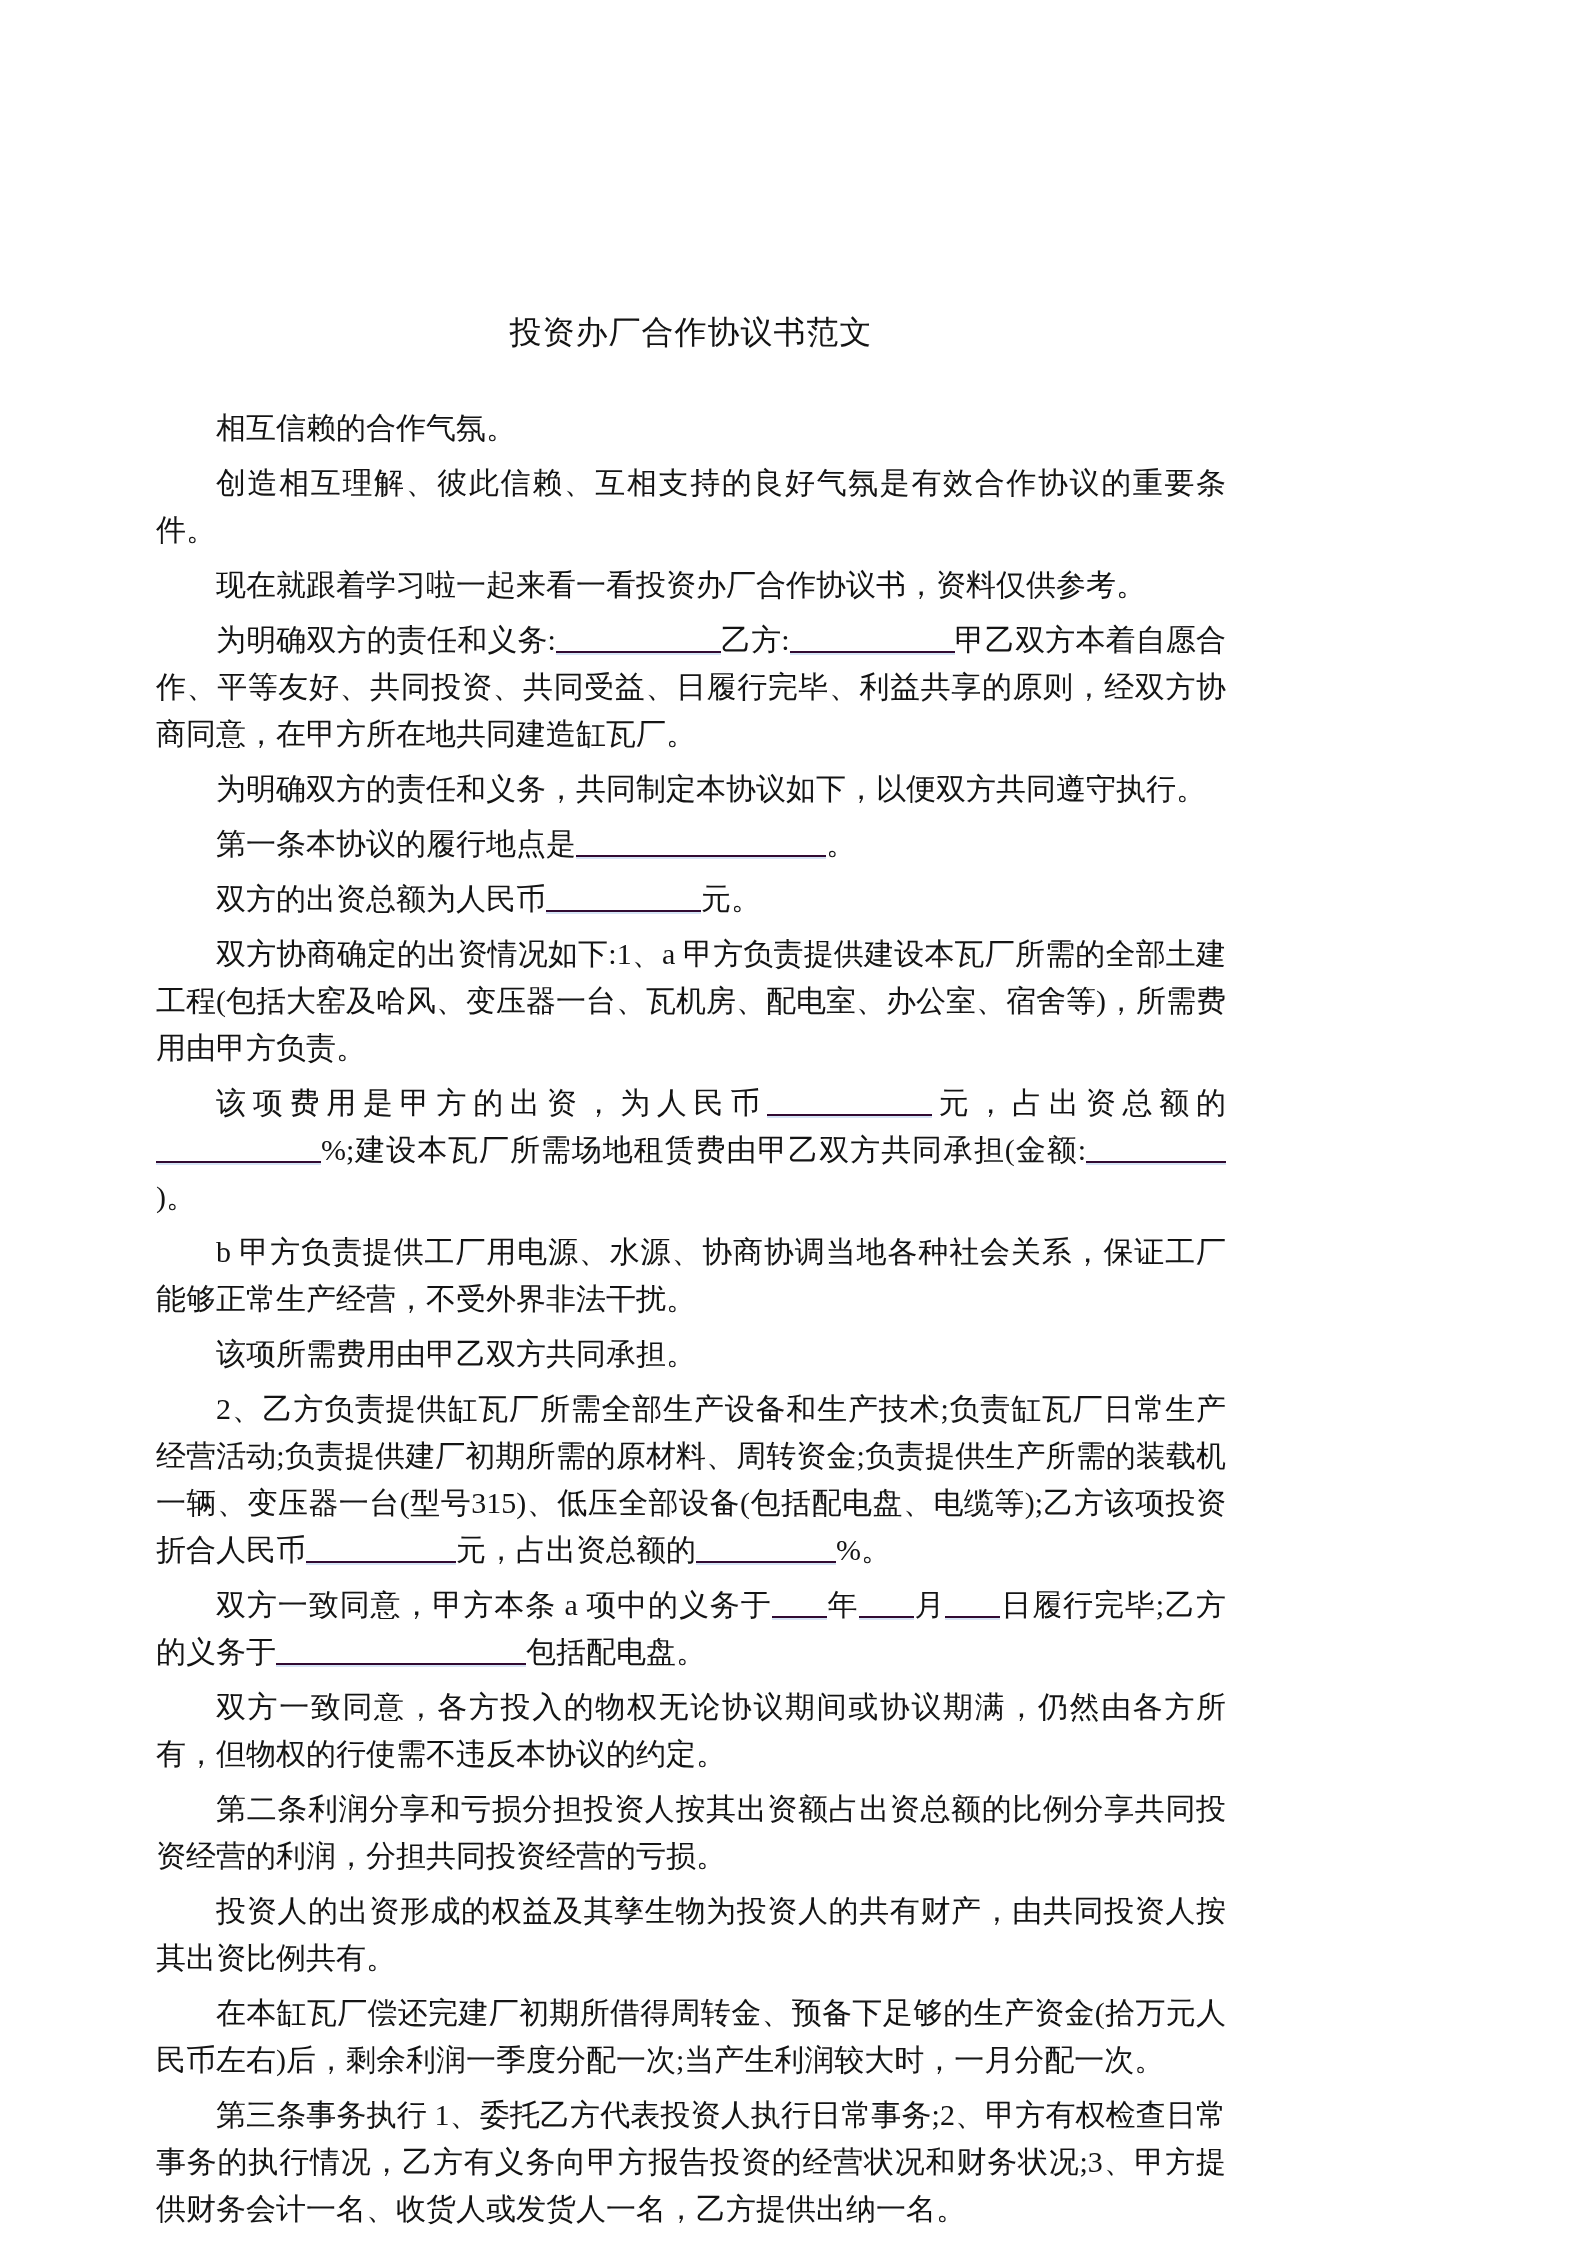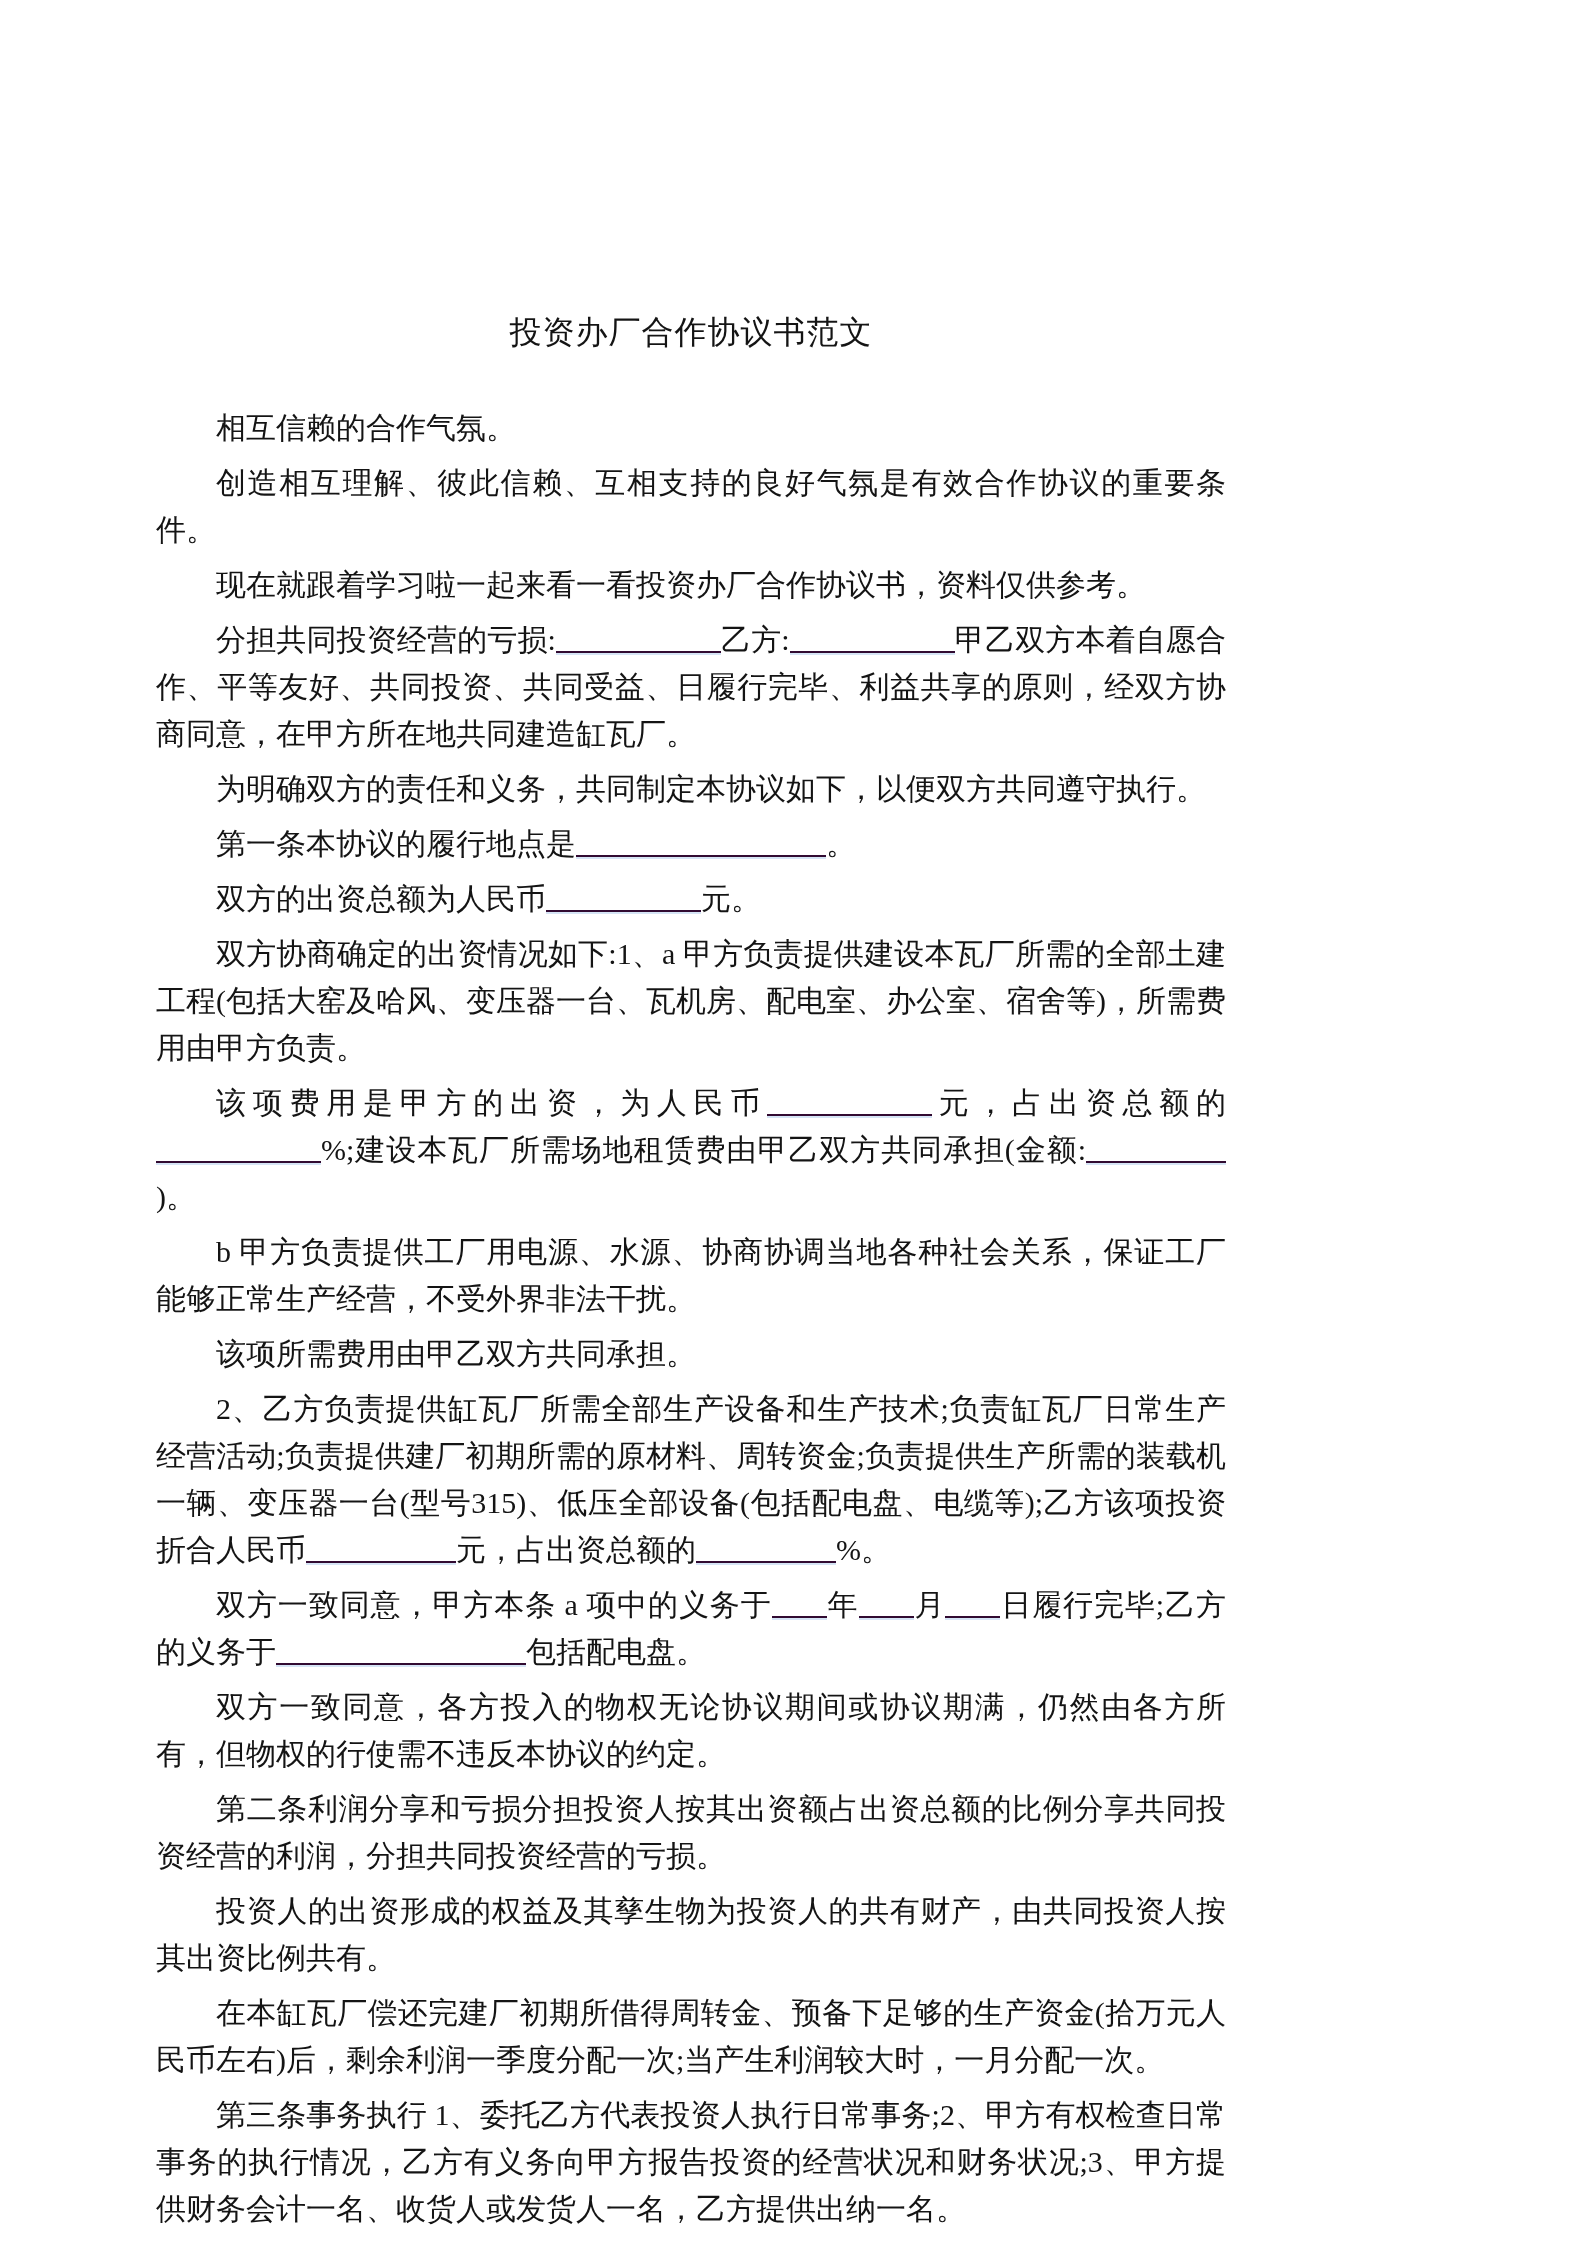--- a/index.html
+++ b/index.html
@@ -46,21 +46,21 @@
 </style>
 </head>
 <body>
 
 <div class="doc">
   <h1 class="title">投资办厂合作协议书范文</h1>
   <div>
       <p class="para"><span>相互信赖的合作气氛。</span></p>
       <p class="para"><span>创造相互理解、彼此信赖、互相支持的良好气氛是有效合作协议的重要条件。</span></p>
       <p class="para"><span>现在就跟着学习啦一起来看一看投资办厂合作协议书，资料仅供参考。</span></p>
-      <p class="para"><span>分担共同投资经营的亏损:</span><span class="blank" style="width: 165px;"></span><span>乙方:</span><span class="blank" style="width: 165px;"></span><span>甲乙双方本着自愿合作、平等友好、共同投资、共同受益、日履行完毕、利益共享的原则，经双方协商同意，在甲方所在地共同建造缸瓦厂。</span></p>
+      <p class="para"><span>为明确双方的责任和义务:</span><span class="blank" style="width: 165px;"></span><span>乙方:</span><span class="blank" style="width: 165px;"></span><span>甲乙双方本着自愿合作、平等友好、共同投资、共同受益、日履行完毕、利益共享的原则，经双方协商同意，在甲方所在地共同建造缸瓦厂。</span></p>
       <p class="para"><span>为明确双方的责任和义务，共同制定本协议如下，以便双方共同遵守执行。</span></p>
       <p class="para"><span>第一条本协议的履行地点是</span><span class="blank" style="width: 250px;"></span><span>。</span></p>
       <p class="para"><span>双方的出资总额为人民币</span><span class="blank" style="width: 155px;"></span><span>元。</span></p>
       <p class="para"><span>双方协商确定的出资情况如下:1、a 甲方负责提供建设本瓦厂所需的全部土建工程(包括大窑及哈风、变压器一台、瓦机房、配电室、办公室、宿舍等)，所需费用由甲方负责。</span></p>
       <p class="para"><span>该项费用是甲方的出资，为人民币</span><span class="blank" style="width: 165px;"></span><span>元，占出资总额的</span><span class="blank" style="width: 165px;"></span><span>%;建设本瓦厂所需场地租赁费由甲乙双方共同承担(金额:</span><span class="blank" style="width: 140px;"></span><span>)。</span></p>
       <p class="para"><span>b 甲方负责提供工厂用电源、水源、协商协调当地各种社会关系，保证工厂能够正常生产经营，不受外界非法干扰。</span></p>
       <p class="para"><span>该项所需费用由甲乙双方共同承担。</span></p>
       <p class="para"><span>2、乙方负责提供缸瓦厂所需全部生产设备和生产技术;负责缸瓦厂日常生产经营活动;负责提供建厂初期所需的原材料、周转资金;负责提供生产所需的装载机一辆、变压器一台(型号315)、低压全部设备(包括配电盘、电缆等);乙方该项投资折合人民币</span><span class="blank" style="width: 150px;"></span><span>元，占出资总额的</span><span class="blank" style="width: 140px;"></span><span>%。</span></p>
       <p class="para"><span>双方一致同意，甲方本条 a 项中的义务于</span><span class="blank" style="width: 55px;"></span><span>年</span><span class="blank" style="width: 55px;"></span><span>月</span><span class="blank" style="width: 55px;"></span><span>日履行完毕;乙方的义务于</span><span class="blank" style="width: 250px;"></span><span>包括配电盘。</span></p>
       <p class="para"><span>双方一致同意，各方投入的物权无论协议期间或协议期满，仍然由各方所有，但物权的行使需不违反本协议的约定。</span></p>

